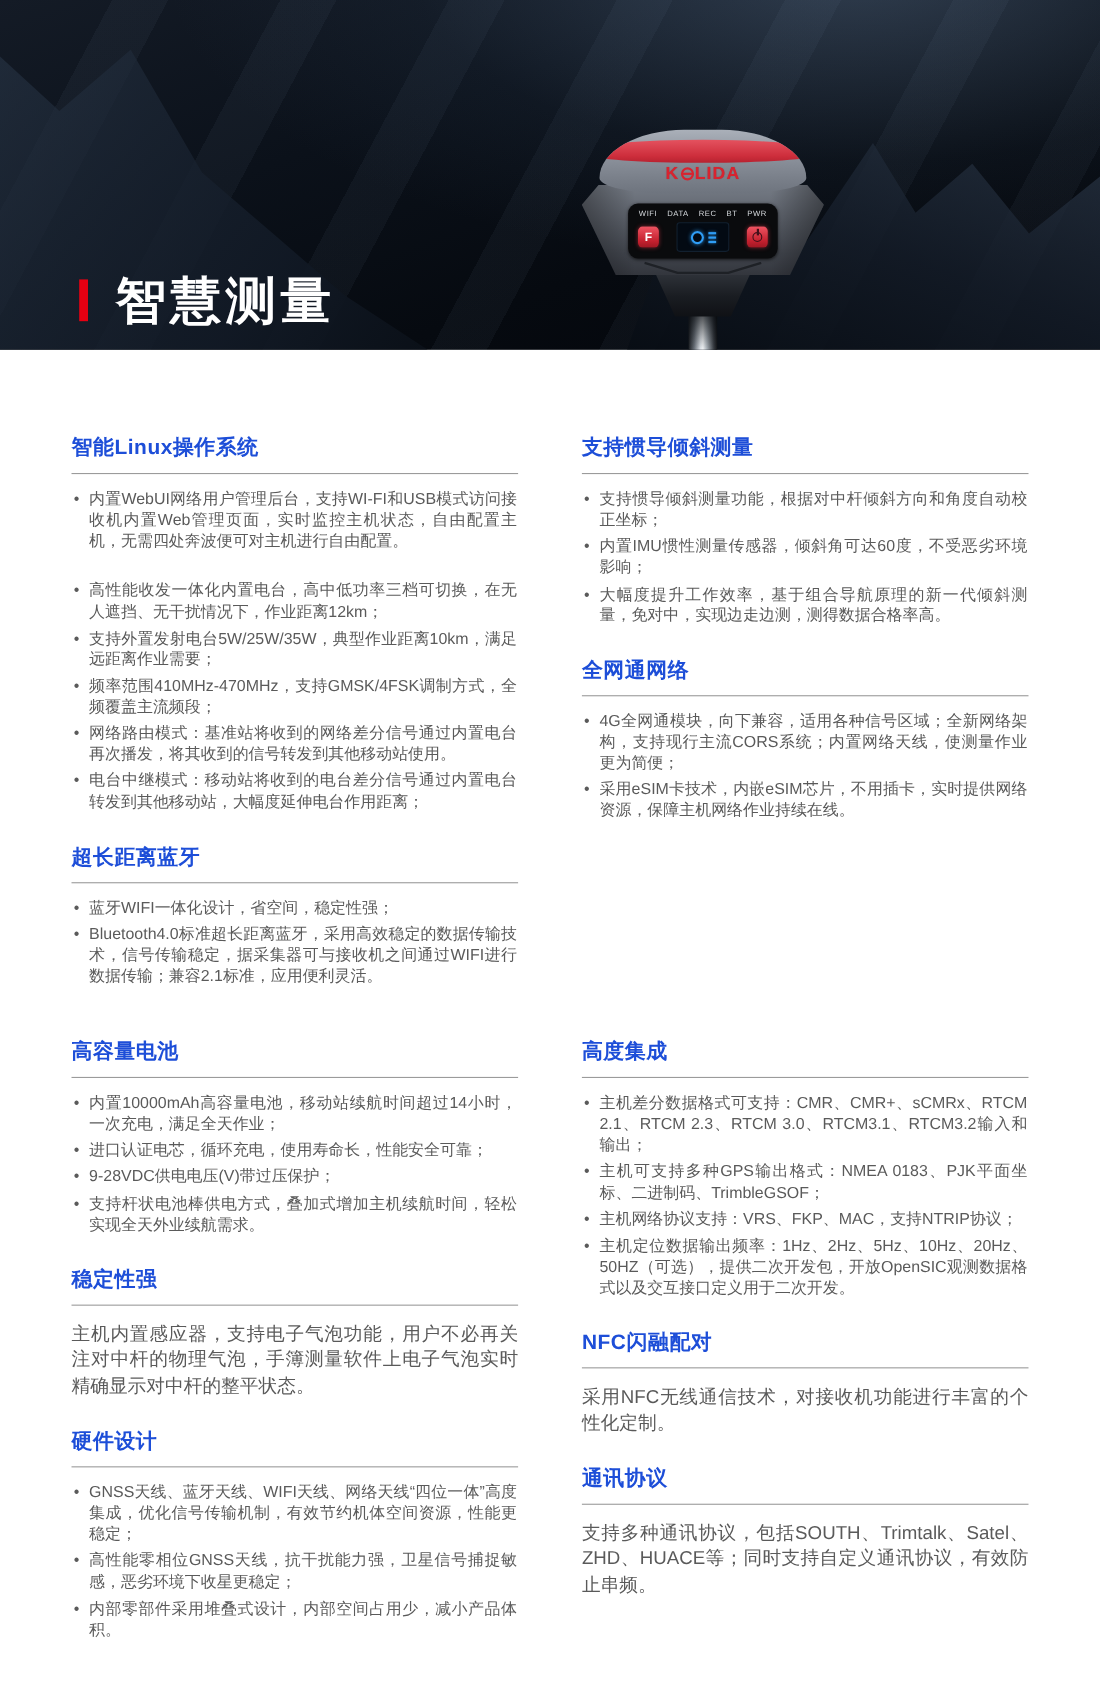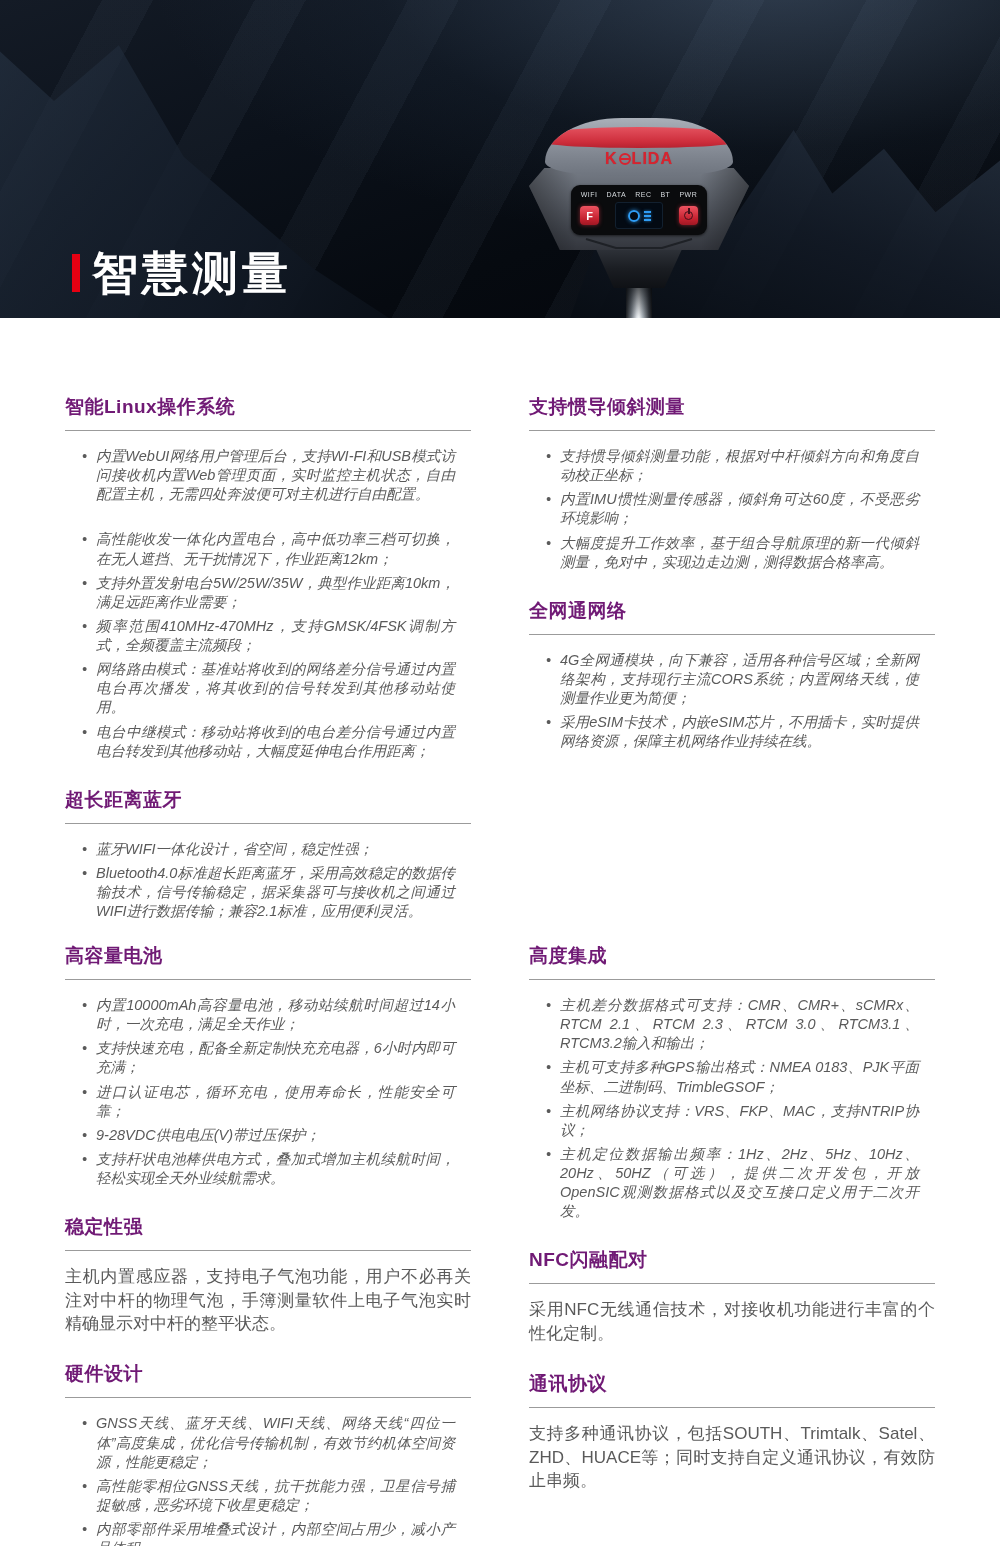--- a/index.html
+++ b/index.html
@@ -24,21 +24,21 @@
   }
   .mountain-right {
     position:absolute; right:0; bottom:0; width:430px; height:235px;
     clip-path:polygon(0 100%, 7% 64%, 17% 80%, 29% 38%, 38% 58%, 52% 20%, 61% 47%, 73% 28%, 85% 55%, 100% 33%, 100% 100%);
     background:linear-gradient(200deg, rgba(52,66,84,.65) 0%, rgba(20,28,40,.85) 55%, rgba(8,13,20,.95) 100%);
   }
   .hero-text { position:absolute; left:72px; top:250px; z-index:20; }
   .title-row { display:flex; align-items:stretch; }
   .accent-bar { width:8px; background:#e60012; margin:4px 0; }
   .hero-title {
-    margin:0 0 0 12px; color:#ffffff; font-size:46px; font-weight:bold;
+    margin:0 0 0 25px; color:#ffffff; font-size:46px; font-weight:bold;
     letter-spacing:4px; line-height:1.0;
   }
   .hero-subtitle {
     margin:18px 0 0 24px; color:#f2f4f6; font-size:28px; letter-spacing:2px;
   }
 
   
   .device { position:absolute; left:529px; top:116px; width:220px; height:259px; z-index:5; }
   .pole {
     position:absolute; left:97px; top:166px; width:26px; height:93px; z-index:1;
@@ -103,24 +103,24 @@
   .chevron { position:absolute; left:55px; top:122px; z-index:6; }
 
   
   .content { padding:76px 65px 0; }
   .grid {
     display:grid; grid-template-columns:1fr 1fr; column-gap:58px;
     grid-template-rows:549px auto;
   }
   .section { margin-bottom:26px; }
   .sec-title {
-    margin:0 0 14px; font-size:19px; font-weight:bold; color:#701a75;
+    margin:0 0 14px; font-size:19px; font-weight:bold; color:#1d4ed8;
     letter-spacing:.5px; padding-bottom:10px; border-bottom:1px solid #9b9b9b;
   }
-  .sec-list { list-style:none; margin:16px; padding:0;font-style:italic; }
+  .sec-list { list-style:none; margin:1px; padding:0; }
   .sec-item {
     position:relative; padding-left:15px; margin-bottom:5px;
     font-size:14.5px; line-height:1.32; color:#5a5a5a; text-align:justify;
   }
   .sec-item::before { content:"•"; position:absolute; left:1px; top:0; color:#5a5a5a; }
   .sec-para { margin:0; font-size:17px; line-height:1.38; color:#5a5a5a; text-align:justify; }
 </style>
 </head>
 <body>
 
@@ -216,21 +216,20 @@
             <li class="sec-item">4G全网通模块，向下兼容，适用各种信号区域；全新网络架构，支持现行主流CORS系统；内置网络天线，使测量作业更为简便；</li>
             <li class="sec-item">采用eSIM卡技术，内嵌eSIM芯片，不用插卡，实时提供网络资源，保障主机网络作业持续在线。</li>
           </ul>
         </div>
       </div>
     <div class="col">
         <div class="section">
           <h3 class="sec-title">高容量电池</h3>
           <ul class="sec-list">
             <li class="sec-item">内置10000mAh高容量电池，移动站续航时间超过14小时，一次充电，满足全天作业；</li>
-            <li class="sec-item">支持快速充电，配备全新定制快充充电器，6小时内即可充满；</li>
             <li class="sec-item">进口认证电芯，循环充电，使用寿命长，性能安全可靠；</li>
             <li class="sec-item">9-28VDC供电电压(V)带过压保护；</li>
             <li class="sec-item">支持杆状电池棒供电方式，叠加式增加主机续航时间，轻松实现全天外业续航需求。</li>
           </ul>
         </div>
         <div class="section">
           <h3 class="sec-title">稳定性强</h3>
           <p class="sec-para">主机内置感应器，支持电子气泡功能，用户不必再关注对中杆的物理气泡，手簿测量软件上电子气泡实时精确显示对中杆的整平状态。</p>
         </div>
         <div class="section">

